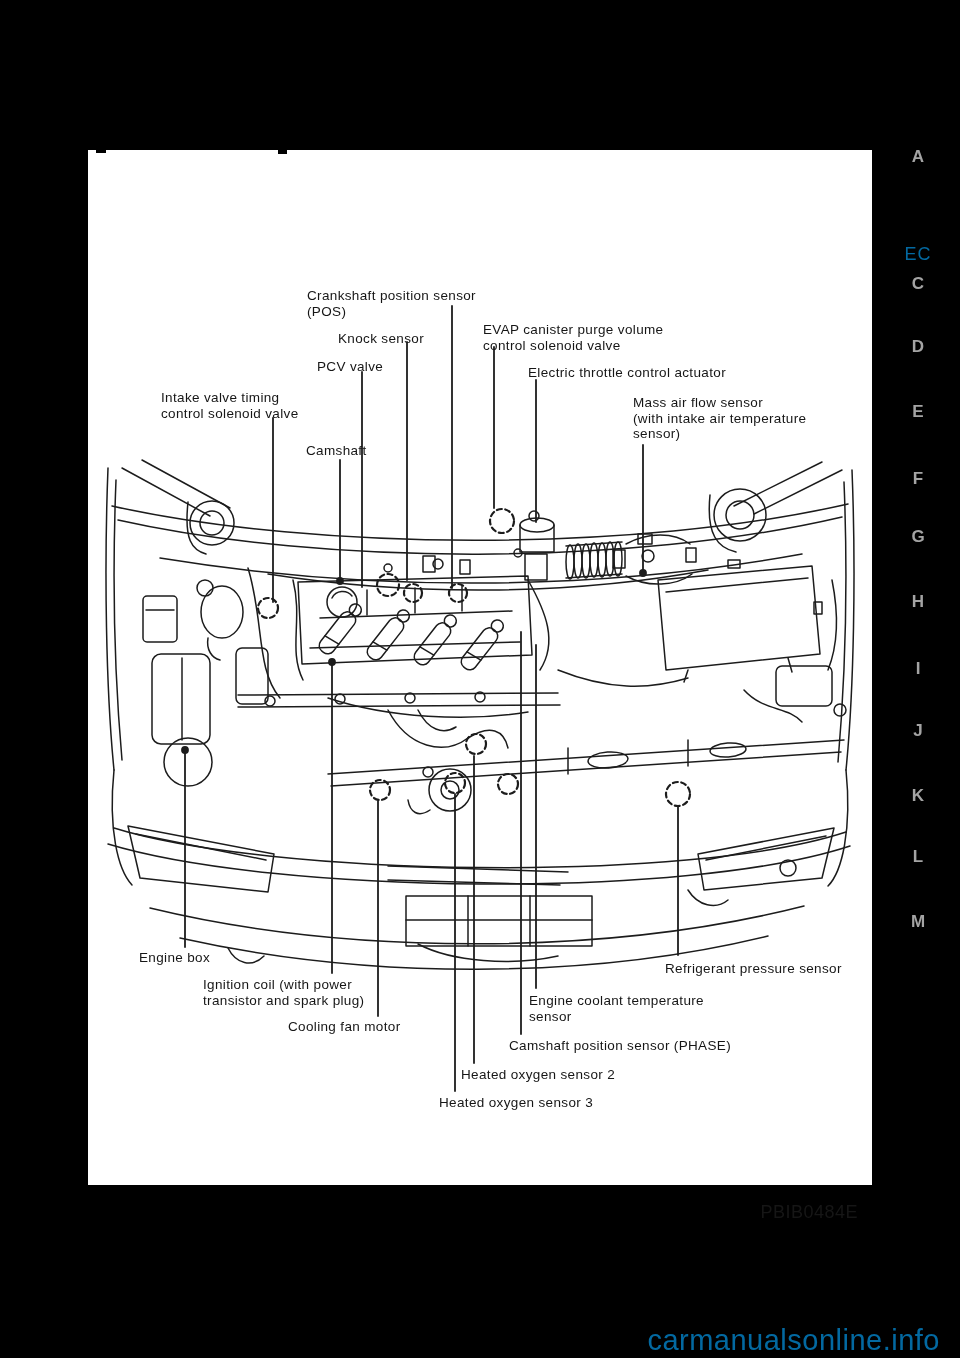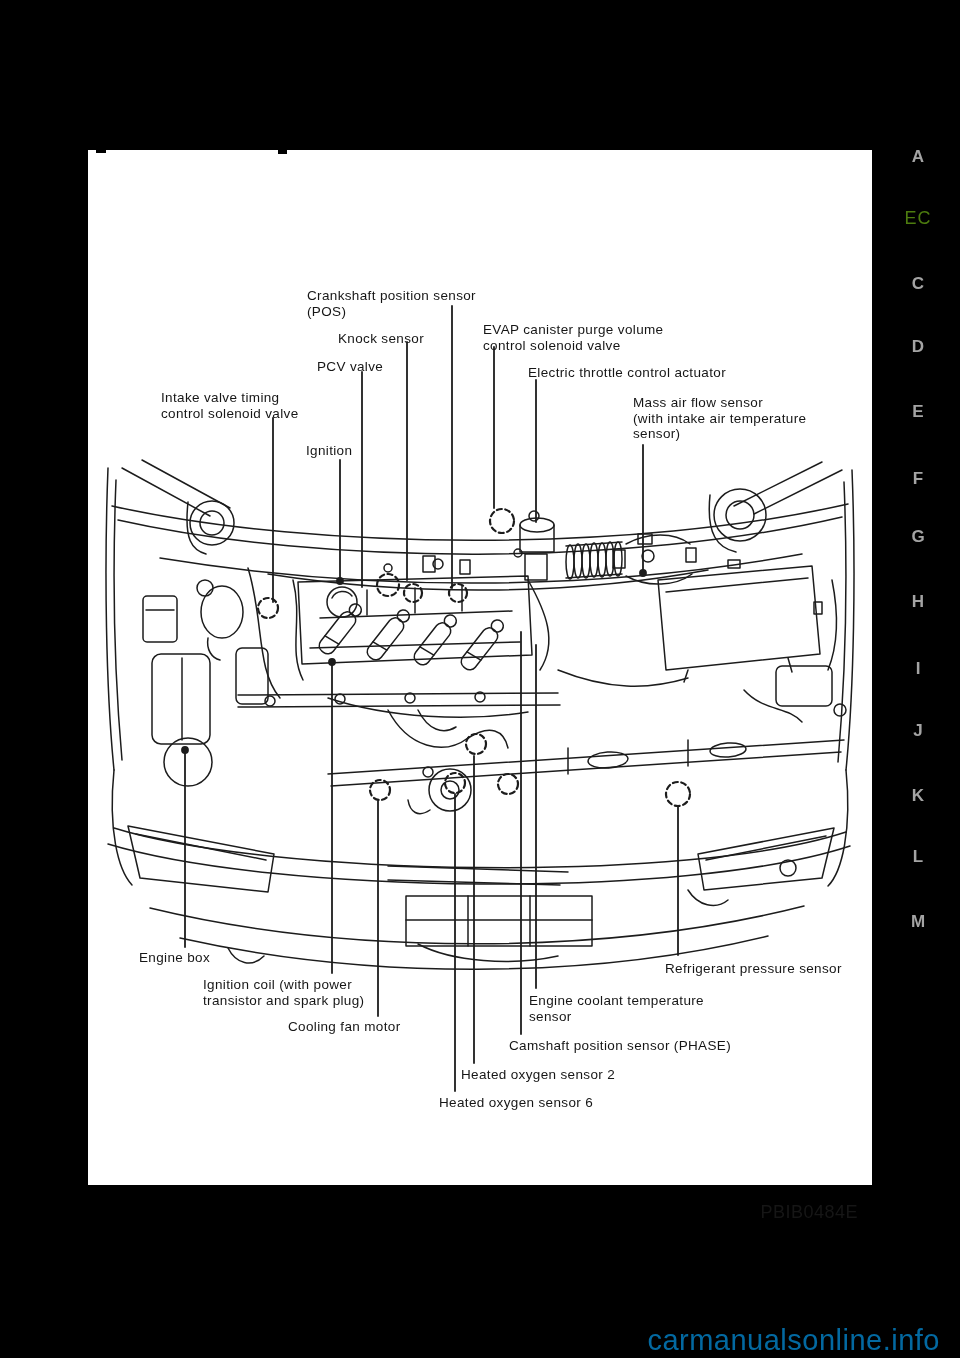--- a/index.html
+++ b/index.html
@@ -19,21 +19,21 @@
   }
   .figure-code{
     position:absolute;right:14px;top:1052px;font-size:18px;color:#161616;
     letter-spacing:.5px;
   }
   .sidebar{position:absolute;left:0;top:0;width:960px;height:1358px;pointer-events:none;}
   .sidebar-letter{
     position:absolute;left:897px;width:42px;text-align:center;
     font-size:17px;font-weight:bold;color:#a4a4a4;
   }
-  .sidebar-letter.active{color:#4d7c0f;font-weight:normal;font-size:18px;letter-spacing:1px;}
+  .sidebar-letter.active{color:#0369a1;font-weight:normal;font-size:18px;letter-spacing:1px;margin-top:36px;}
   .watermark{
     position:absolute;right:20px;top:1324px;font-size:29px;color:#0369a1;
     letter-spacing:.5px;
   }
 </style>
 </head>
 <body>
 
 <div class="page">
 
@@ -235,37 +235,37 @@
     </g>
   </svg>
 
   <div id="labels-layer">
       <div class="diagram-label" style="left: 219px; top: 138px;">Crankshaft position sensor
 (POS)</div>
       <div class="diagram-label" style="left: 250px; top: 181px;">Knock sensor</div>
       <div class="diagram-label" style="left: 229px; top: 209px;">PCV valve</div>
       <div class="diagram-label" style="left: 73px; top: 240px;">Intake valve timing
 control solenoid valve</div>
-      <div class="diagram-label" style="left: 218px; top: 293px;">Ignition</div>
+      <div class="diagram-label" style="left: 218px; top: 293px;">Camshaft</div>
       <div class="diagram-label" style="left: 395px; top: 164px; margin-top: 8px;">EVAP canister purge volume
 control solenoid valve</div>
       <div class="diagram-label" style="left: 440px; top: 215px;">Electric throttle control actuator</div>
       <div class="diagram-label" style="left: 545px; top: 245px;">Mass air flow sensor
 (with intake air temperature
 sensor)</div>
       <div class="diagram-label" style="left: 51px; top: 800px;">Engine box</div>
       <div class="diagram-label" style="left: 115px; top: 827px;">Ignition coil (with power
 transistor and spark plug)</div>
       <div class="diagram-label" style="left: 200px; top: 869px;">Cooling fan motor</div>
       <div class="diagram-label" style="left: 577px; top: 811px;">Refrigerant pressure sensor</div>
       <div class="diagram-label" style="left: 441px; top: 843px;">Engine coolant temperature
 sensor</div>
       <div class="diagram-label" style="left: 421px; top: 888px;">Camshaft position sensor (PHASE)</div>
       <div class="diagram-label" style="left: 373px; top: 917px;">Heated oxygen sensor 2</div>
-      <div class="diagram-label" style="left: 351px; top: 945px;">Heated oxygen sensor 6</div>
+      <div class="diagram-label" style="left: 351px; top: 945px;">Heated oxygen sensor 3</div>
     </div>
 
   <div class="figure-code">PBIB0484E</div>
 </div>
 
 <div class="sidebar" id="sidebar-layer">
     <div class="sidebar-letter" style="top: 147px;">A</div>
     <div class="sidebar-letter active" style="top: 208px;">EC</div>
     <div class="sidebar-letter" style="top: 274px;">C</div>
     <div class="sidebar-letter" style="top: 337px;">D</div>

